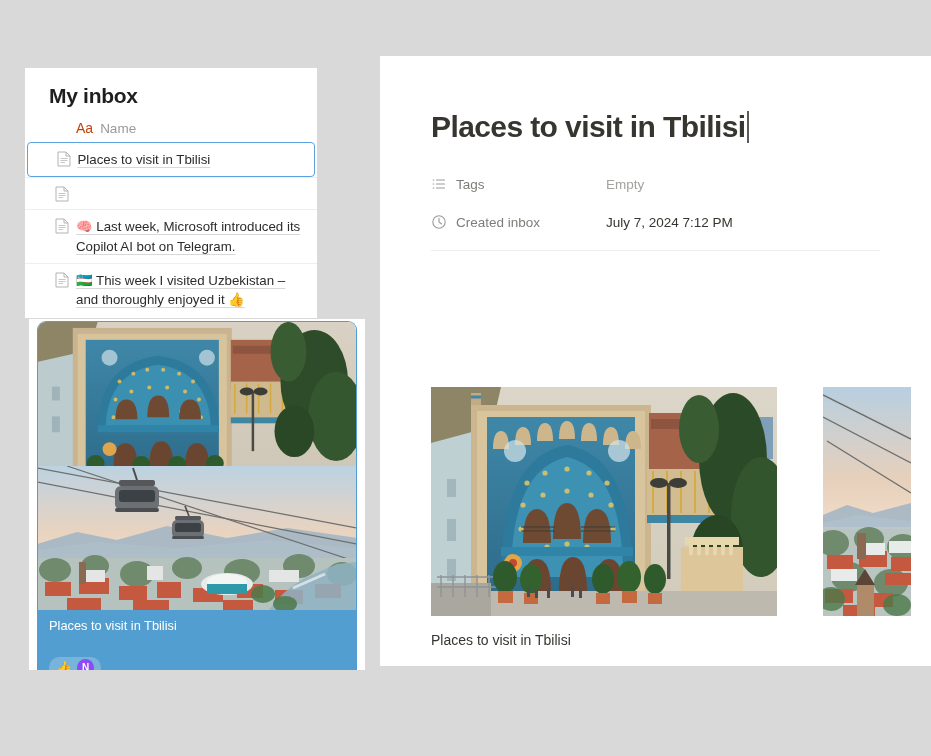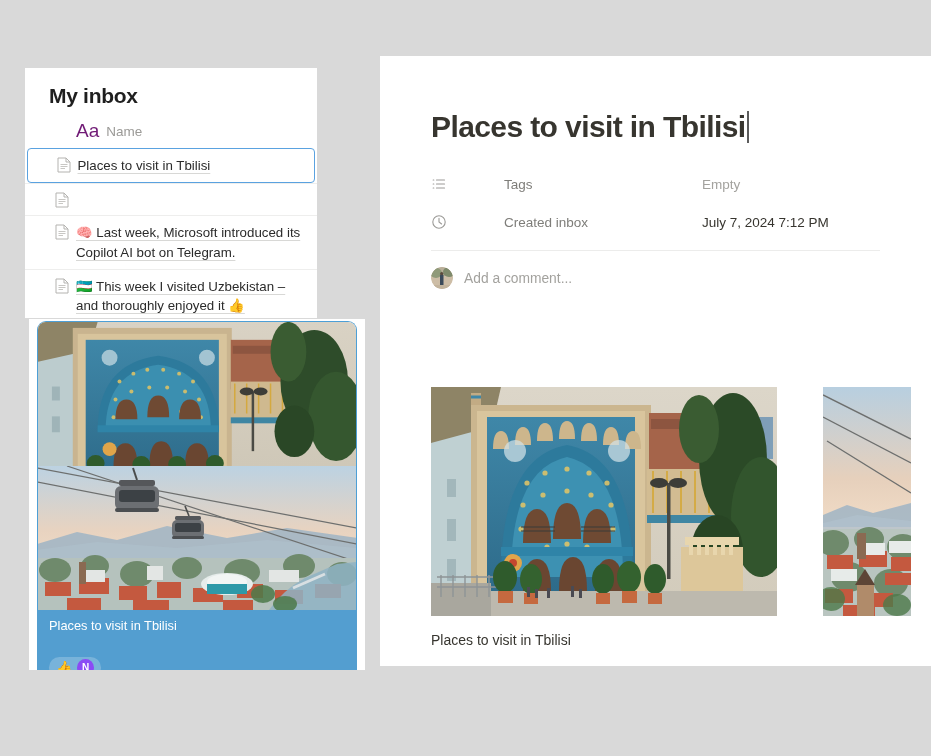--- a/index.html
+++ b/index.html
@@ -19,21 +19,21 @@
     overflow: hidden;
   }
   .inbox-title {
     font-size: 21px; font-weight: bold; color: #1f1f1f;
     margin: 16px 0 0 24px; letter-spacing: -0.3px;
   }
   .col-header {
     display: flex; align-items: center; gap: 7px;
     margin: 12px 0 0 51px; color: #9b9a97; font-size: 13.5px;
   }
-  .aa-glyph { color: #701a75; font-size: 19px; }
+  .aa-glyph { color: #c2410c; font-size: 14px; }
   .rows { margin-top: 6px; }
   .row {
     display: flex; align-items: flex-start; gap: 7px;
     padding: 7px 12px 7px 51px;
     border-top: 1px solid #eeeeed;
     box-sizing: border-box;
     position: relative;
   }
   .row:first-child { border-top: 1px solid #eeeeed; }
   .row.selected {
@@ -118,21 +118,21 @@
     margin: 54px 0 0 51px;
     font-size: 30px; font-weight: bold; color: #37352f;
     letter-spacing: -0.6px; display: flex; align-items: center;
   }
   .caret {
     display: inline-block; width: 2px; height: 32px;
     background: #5c5c5c; margin-left: 1px;
   }
   .props { margin: 26px 0 0 51px; }
   .prop-row {
-    display: flex; align-items: center; height: 28px; margin-bottom: 10px; gap: 48px;
+    display: flex; align-items: center; height: 28px; margin-bottom: 10px;
   }
   .prop-icon {
     width: 16px; height: 16px; margin-right: 9px;
     flex: 0 0 auto; color: #9b9a97;
   }
   .prop-name { width: 150px; font-size: 13.5px; color: #7e7d79; }
   .prop-value { font-size: 13.5px; color: #37352f; text-align: center; }
   .prop-value.empty { color: #a3a29e; }
   .prop-add .prop-name { color: #a3a29e; }
   .divider { height: 1px; background: #ececeb; margin: 14px 51px 0 51px; }
@@ -441,41 +441,20 @@
         </span>
         <span class="prop-name">Created inbox</span>
         <span class="prop-value">July 7, 2024 7:12 PM</span>
       </div>
 
 
     </div>
 
     <div class="divider"></div>
 
-    <div class="comment-row">
-      <span class="avatar">
-        <svg width="22" height="22" viewBox="0 0 22 22">
-          <defs>
-              <clipPath id="avclip">
-                <circle cx="11" cy="11" r="11"></circle>
-              </clipPath>
-            </defs>
-          <g clip-path="url(#avclip)">
-            <rect width="22" height="22" fill="#cdbda6"></rect>
-            <rect y="0" width="22" height="9" fill="#b9ae99"></rect>
-            <ellipse cx="5" cy="6" rx="6" ry="5" fill="#8f9a79"></ellipse>
-            <ellipse cx="18" cy="5" rx="6" ry="5" fill="#7e8a6b"></ellipse>
-            <rect x="9" y="7" width="3.5" height="12" rx="1.5" fill="#3b4a5a"></rect>
-            <circle cx="10.7" cy="6.6" r="1.6" fill="#5a4a3c"></circle>
-            <rect y="18" width="22" height="4" fill="#c2b39c"></rect>
-          </g>
-        </svg>
-      </span>
-      <span class="comment-ph">Add a comment...</span>
-    </div>
 
     <div class="gallery">
 
       <div class="gal-img">
         <svg viewBox="0 0 346 229" width="346" height="229" preserveAspectRatio="xMidYMid slice">
           <defs>
             <linearGradient id="gsky" x1="0" y1="0" x2="0" y2="1">
               <stop offset="0%" stop-color="#dcd6c9"></stop>
                 <stop offset="100%" stop-color="#d2cbbb"></stop>
             </linearGradient>

